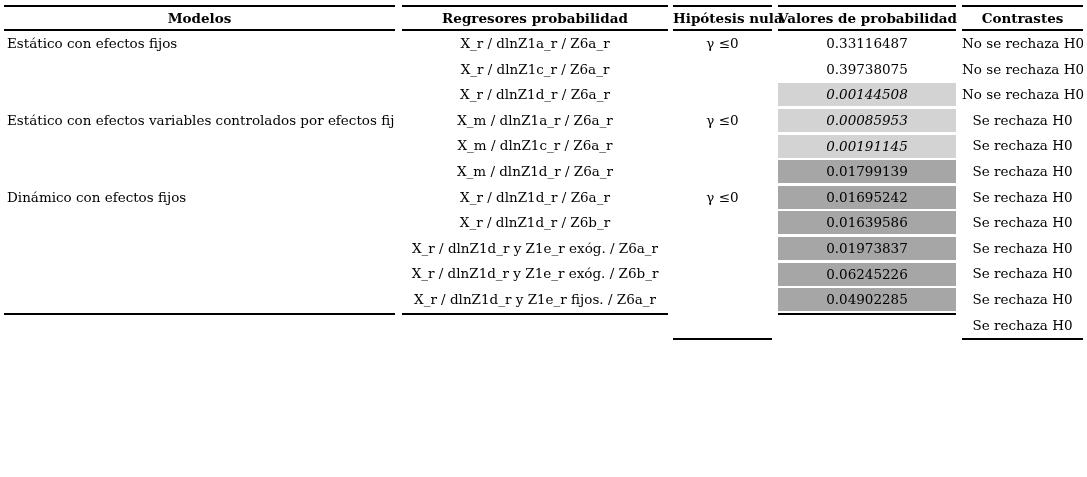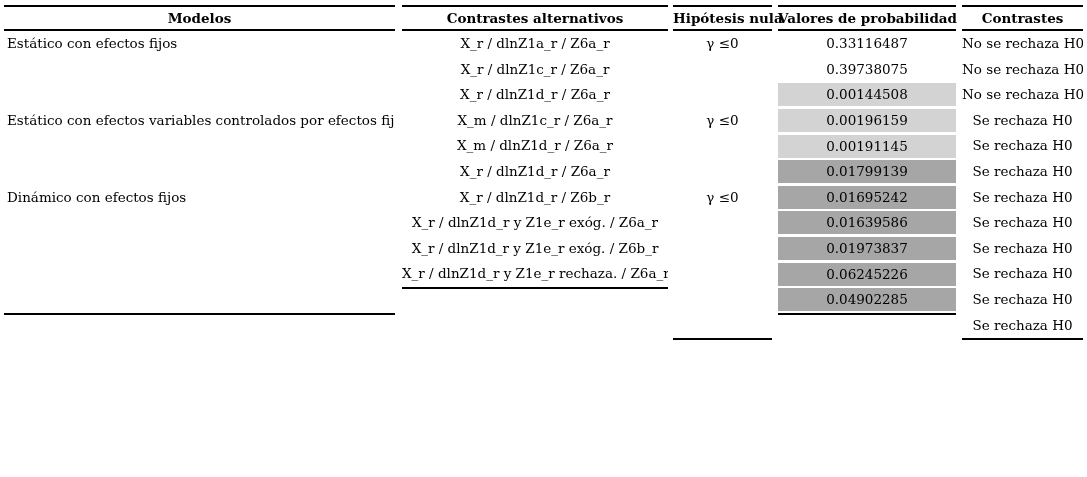--- a/index.html
+++ b/index.html
@@ -48,21 +48,21 @@
   .cell.left {
     text-align: left;
     padding-left: 3px;
   }
   .valbox {
     height: 23px;
     line-height: 23px;
     margin: 1.3px 0;
     text-align: center;
   }
-  .hl-light { background: var(--hl-light, #d3d3d3); }
+  .hl-light { background: var(--hl-light, #d3d3d3); font-style: italic; }
   .hl-dark  { background: var(--hl-dark, #a6a6a6); text-align: center; }
 </style>
 </head>
 <body>
 
 <div class="tbl">
 
   <div class="col col-modelos">
     <div class="hdr">Modelos</div>
     <div class="cell left">Estático con efectos fijos</div>
@@ -72,31 +72,32 @@
     <div class="cell left"></div>
     <div class="cell left"></div>
     <div class="cell left">Dinámico con efectos fijos</div>
     <div class="cell left"></div>
     <div class="cell left"></div>
     <div class="cell left"></div>
     <div class="cell left"></div>
   </div>
 
   <div class="col col-regresores">
-    <div class="hdr">Contrastes alternativos</div>
+    <div class="hdr">Regresores probabilidad</div>
     <div class="cell">X_r / dlnZ1a_r / Z6a_r</div>
     <div class="cell">X_r / dlnZ1c_r / Z6a_r</div>
     <div class="cell">X_r / dlnZ1d_r / Z6a_r</div>
+    <div class="cell">X_m / dlnZ1a_r / Z6a_r</div>
     <div class="cell">X_m / dlnZ1c_r / Z6a_r</div>
     <div class="cell">X_m / dlnZ1d_r / Z6a_r</div>
     <div class="cell">X_r / dlnZ1d_r / Z6a_r</div>
     <div class="cell">X_r / dlnZ1d_r / Z6b_r</div>
     <div class="cell">X_r / dlnZ1d_r y Z1e_r exóg. / Z6a_r</div>
     <div class="cell">X_r / dlnZ1d_r y Z1e_r exóg. / Z6b_r</div>
-    <div class="cell">X_r / dlnZ1d_r y Z1e_r rechaza. / Z6a_r</div>
+    <div class="cell">X_r / dlnZ1d_r y Z1e_r fijos. / Z6a_r</div>
   </div>
 
   <div class="col col-hipotesis">
     <div class="hdr">Hipótesis nula</div>
     <div class="cell">γ ≤0</div>
     <div class="cell"></div>
     <div class="cell"></div>
     <div class="cell">γ ≤0</div>
     <div class="cell"></div>
     <div class="cell"></div>
@@ -113,21 +114,21 @@
     <div class="cell">
         <div class="valbox">0.33116487</div>
       </div>
     <div class="cell">
         <div class="valbox">0.39738075</div>
       </div>
     <div class="cell">
         <div class="valbox hl-light">0.00144508</div>
       </div>
     <div class="cell">
-        <div class="valbox hl-light">0.00196159</div>
+        <div class="valbox hl-light">0.00085953</div>
       </div>
     <div class="cell">
         <div class="valbox hl-light">0.00191145</div>
       </div>
     <div class="cell">
         <div class="valbox hl-dark">0.01799139</div>
       </div>
     <div class="cell">
         <div class="valbox hl-dark">0.01695242</div>
       </div>

